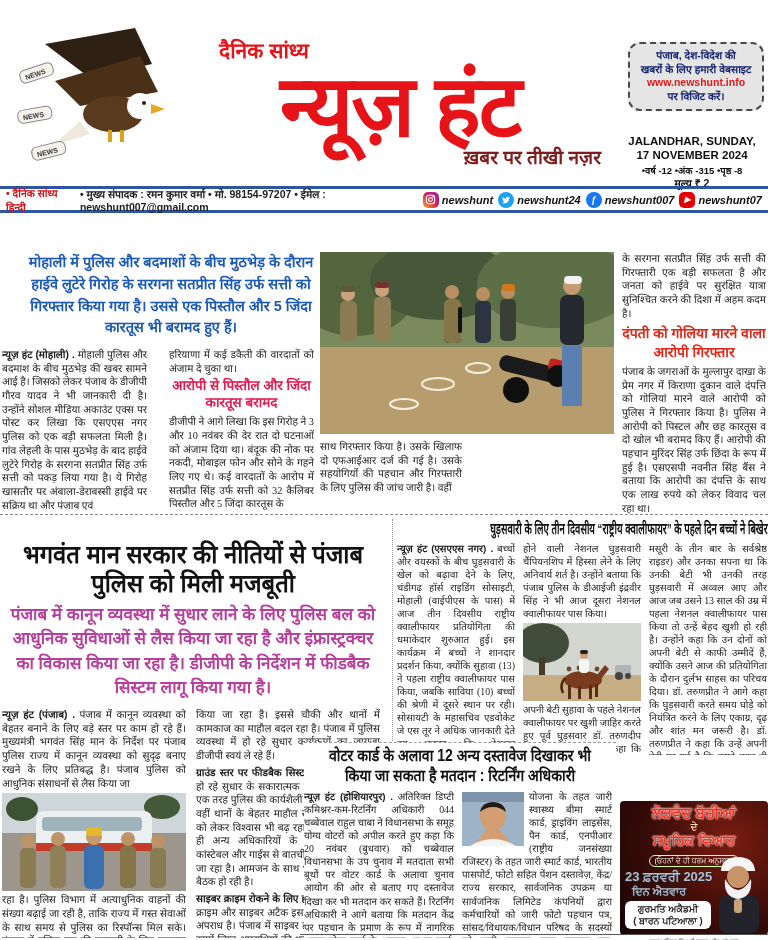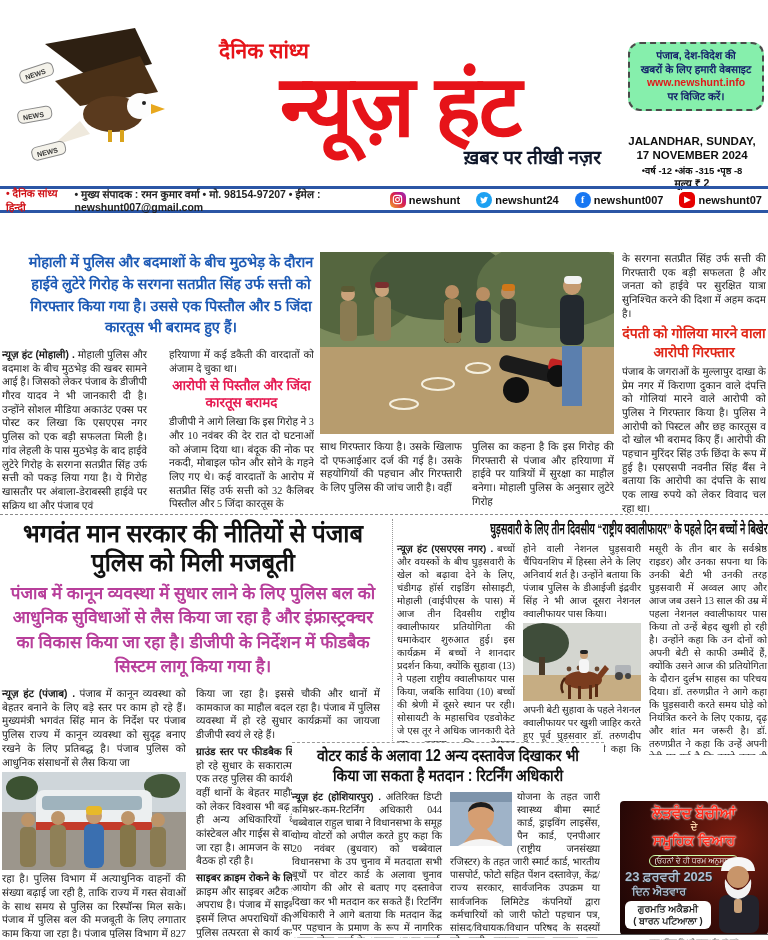--- a/index.html
+++ b/index.html
@@ -7,38 +7,38 @@
   .page{position:relative;width:768px;height:940px;margin:0 auto;background:#fff;overflow:hidden;
         font-family:"Liberation Serif",serif;color:#1c1c1c;}
   
   .masthead{position:absolute;left:0;top:0;width:768px;height:184px;}
   .eagle{position:absolute;left:10px;top:26px;width:170px;height:152px;}
   .mast-center{position:absolute;left:185px;top:36px;width:430px;text-align:center;}
   .edition{font-family:"Liberation Sans",sans-serif;font-weight:bold;color:#e61319;
            font-size:21px;text-align:left;padding-left:34px;}
   .title{font-family:"Liberation Sans",sans-serif;font-weight:800;color:#e61319;
          font-size:86px;line-height:.98;letter-spacing:-2px;}
-  .slogan{font-family:"Liberation Sans",sans-serif;font-weight:bold;color:#0f172a;
+  .slogan{font-family:"Liberation Sans",sans-serif;font-weight:bold;color:#7f1d1d;
           font-size:19px;text-align:right;padding-right:14px;margin-top:-4px;}
-  .webbox{position:absolute;left:628px;top:42px;width:136px;background:#86efac;
+  .webbox{position:absolute;left:628px;top:42px;width:136px;background:#e5e5e5;
           border:2px dashed #4a4a4a;border-radius:12px;padding:5px 4px;text-align:center;
           font-family:"Liberation Sans",sans-serif;font-weight:bold;font-size:10.5px;line-height:1.3;color:#15246b;}
   .webbox .url{color:#e11a1a;display:block;}
   .dateline{position:absolute;left:616px;top:134px;width:152px;text-align:center;
             font-family:"Liberation Sans",sans-serif;font-weight:bold;font-size:11.5px;line-height:1.25;color:#101010;}
   .issueline{font-weight:bold;font-size:9.5px;margin-top:2px;}
   .priceline{font-weight:bold;font-size:10.5px;}
   
   .infobar{position:absolute;left:0;top:186px;width:768px;height:27px;
            border-top:3px solid #2b56a5;border-bottom:3px solid #2b56a5;
            display:flex;align-items:center;gap:8px;padding:0 6px;
            font-family:"Liberation Sans",sans-serif;font-size:10.5px;font-weight:bold;}
   .infobar .red{color:#d01218;}
   .infobar .dark{color:#222;}
-  .socials{margin-left:auto;display:flex;align-items:center;gap:16px;}
+  .socials{margin-left:auto;display:flex;align-items:center;gap:5px;font-style:italic;}
   .soc{display:flex;align-items:center;gap:3px;}
   .ic{width:16px;height:16px;border-radius:50%;display:inline-flex;align-items:center;
       justify-content:center;color:#fff;font-size:10px;font-weight:bold;flex:none;}
   .ic.ig{border-radius:5px;background:linear-gradient(45deg,#f5a623,#e6683c,#dc2743,#bc1888,#8a3ab9);}
   .ic.tw{background:#1da1f2;}
   .ic.fb{background:#1877f2;font-family:"Liberation Serif",serif;}
   .ic.yt{background:#e60000;border-radius:5px;font-size:8px;}
   .handle{color:#111;font-size:11px;}
   
   p{margin:0 0 3px 0;text-align:justify;}
@@ -58,36 +58,36 @@
   .a1-cols>div{width:151px;}
   .a1-photo{position:absolute;left:320px;top:36px;width:294px;height:182px;}
   .a1-under{position:absolute;left:320px;top:224px;width:294px;height:72px;display:flex;gap:10px;overflow:hidden;}
   .a1-under>p{width:142px;}
   .a1-right{position:absolute;left:622px;top:36px;width:144px;height:262px;overflow:hidden;}
   .sub-pink{color:#e51950;font-size:13.5px;font-weight:800;text-align:center;line-height:1.25;margin:3px 0;}
   .sub-red{color:#e02718;font-size:14px;font-weight:800;text-align:center;line-height:1.3;margin:4px 0;}
   .divider1{position:absolute;left:0;top:514px;width:768px;border-top:1.5px dashed #8a8a8a;}
   
   .a2{position:absolute;left:0;top:519px;width:386px;height:419px;overflow:hidden;}
-  .a2 h2{font-size:25px;font-weight:800;text-align:center;line-height:1.15;}
+  .a2 h2{font-size:25px;font-weight:800;text-align:center;line-height:1.15;margin-top:21px;}
   .a2-lede{color:#b83f9b;font-family:"Liberation Sans",sans-serif;font-weight:bold;
            font-size:17px;line-height:1.45;text-align:center;margin:5px 2px;}
   .a2-cols{display:flex;gap:10px;padding:2px;}
   .a2-cols>div{width:184px;}
   .runin{font-weight:bold;font-family:"Liberation Sans",sans-serif;}
   .a2-photo{width:184px;height:98px;margin:2px 0;}
   
   .a3{position:absolute;left:392px;top:519px;width:376px;height:236px;overflow:hidden;
       border-left:1px dotted #999;padding-left:4px;}
   .a3 h3{font-size:15.5px;font-weight:800;text-align:center;line-height:1.3;}
   .a3-cols{display:flex;gap:8px;margin-top:3px;}
   .a3-cols>div{width:118px;font-size:9.8px;line-height:1.33;}
   .a3-photo{width:118px;height:78px;margin:2px 0;}
   
-  .a4{position:absolute;left:292px;top:742px;width:312px;height:196px;background:#fff;z-index:5;
+  .a4{position:absolute;left:304px;top:742px;width:312px;height:196px;background:#fff;z-index:5;
       border-top:1.5px dashed #999;padding-top:3px;overflow:hidden;}
   .a4 h4{font-size:16px;font-weight:800;text-align:center;line-height:1.25;}
   .a4-cols{display:flex;gap:8px;margin-top:4px;}
   .a4-cols>div{width:150px;font-size:9.9px;line-height:1.32;}
   .a4-photo{float:left;width:62px;height:54px;margin:2px 5px 2px 0;}
   
   .ad{position:absolute;left:620px;top:757px;width:148px;z-index:6;font-family:"Liberation Sans",sans-serif;margin-top:44px;}
   .ad-box{position:relative;width:148px;height:134px;border-radius:4px;overflow:hidden;text-align:center;
           background:radial-gradient(circle at 75% 30%,#7a1d10 0,#3a0c08 55%,#160505 100%);
           padding-top:3px;color:#fff;}
@@ -237,21 +237,20 @@
             <rect x="180" y="47" width="16" height="42" rx="5" fill="#3a3f35"></rect>
           <circle cx="252" cy="34" r="9" fill="#c59a70"></circle>
             <rect x="244" y="24" width="18" height="8" rx="4" fill="#f2f2f2"></rect>
             <rect x="240" y="43" width="24" height="50" rx="7" fill="#23292f"></rect>
             <rect x="242" y="94" width="20" height="60" fill="#5b7fae"></rect>
         </g>
       </svg>
     </div>
     <div class="a1-under body-txt">
       <p>साथ गिरफ्तार किया है। उसके खिलाफ दो एफआईआर दर्ज की गई है। उसके सहयोगियों की पहचान और गिरफ्तारी के लिए पुलिस की जांच जारी है। वहीं</p>
-      <p>पुलिस का कहना है कि इस गिरोह की गिरफ्तारी से पंजाब और हरियाणा में हाईवे पर यात्रियों में सुरक्षा का माहौल बनेगा। मोहाली पुलिस के अनुसार लुटेरे गिरोह</p>
     </div>
     <div class="a1-right body-txt">
       <p>के सरगना सतप्रीत सिंह उर्फ सत्ती की गिरफ्तारी एक बड़ी सफलता है और जनता को हाईवे पर सुरक्षित यात्रा सुनिश्चित करने की दिशा में अहम कदम है।</p>
       <h3 class="sub-red">दंपती को गोलिया मारने वाला आरोपी गिरफ्तार</h3>
       <p>पंजाब के जगराओं के मुल्लापुर दाखा के प्रेम नगर में किराणा दुकान वाले दंपत्ति को गोलियां मारने वाले आरोपी को पुलिस ने गिरफ्तार किया है। पुलिस ने आरोपी को पिस्टल और छह कारतूस व दो खोल भी बरामद किए हैं। आरोपी की पहचान मुरिंदर सिंह उर्फ छिंदा के रूप में हुई है। एसएसपी नवनीत सिंह बैंस ने बताया कि आरोपी का दंपत्ति के साथ एक लाख रुपये को लेकर विवाद चल रहा था।</p>
     </div>
   </section>
 
   <div class="divider1"></div>
 

